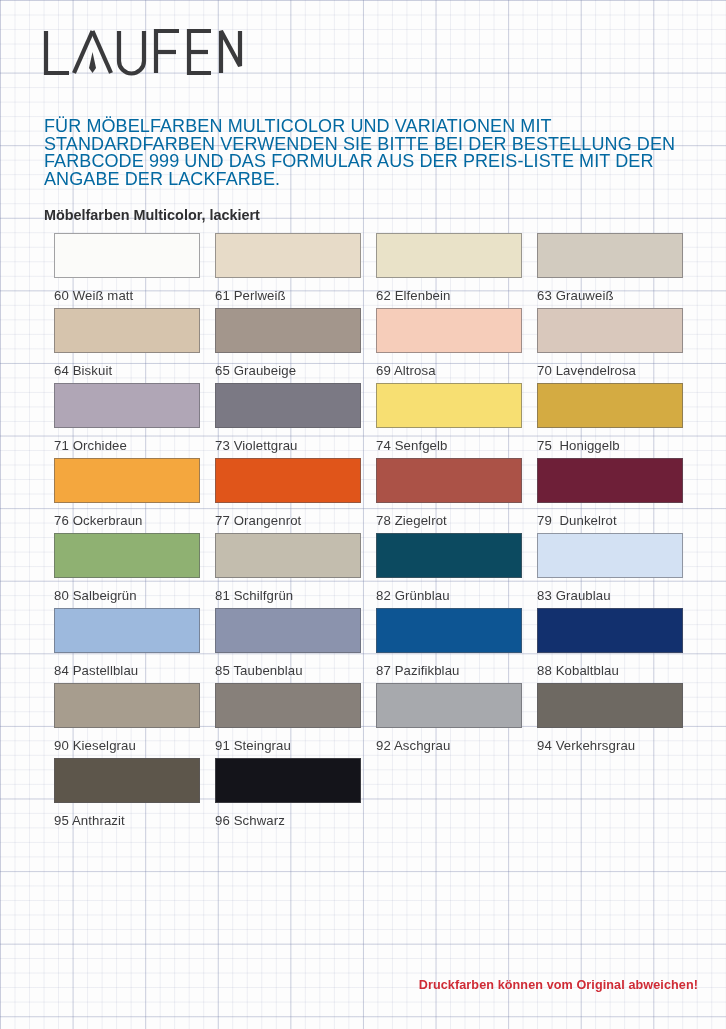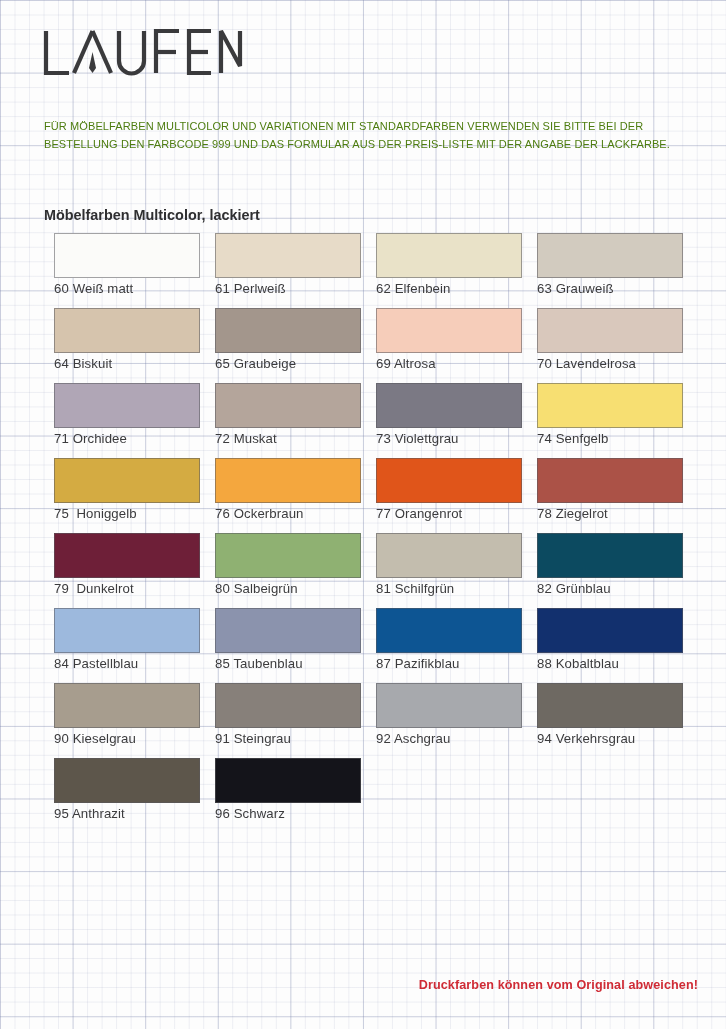--- a/index.html
+++ b/index.html
@@ -47,23 +47,23 @@
     top: 28px;
   }
   #logo-svg { display: block; }
 
   
   #intro {
     position: absolute;
     left: 44px;
     top: 118px;
     width: 660px;
-    font-size: 11px;
+    font-size: 18px;
     line-height: 17.6px;
-    color: #4d7c0f;
+    color: #0369a1;
     letter-spacing: 0.1px;
     white-space: pre-line;
   }
 
   
   #section-heading {
     position: absolute;
     left: 44px;
     top: 207px;
     font-size: 14.4px;
@@ -87,21 +87,21 @@
     height: 75px;
     position: relative;
   }
   .swatch-chip {
     width: 146px;
     height: 45px;
     box-sizing: border-box;
     border: 1px solid rgba(90,90,95,0.55);
   }
   .swatch-label {
-    margin-top: 3px;
+    margin-top: 10px;
     font-size: 13.2px;
     color: #3b3b3d;
     white-space: pre;
     letter-spacing: 0.1px;
   }
 
   
   #footer-note {
     position: absolute;
     right: 28px;
@@ -181,24 +181,20 @@
       </div>
       <div class="swatch-cell">
         <div class="swatch-chip" style="background-color: rgb(217, 200, 188);"></div>
         <div class="swatch-label">70 Lavendelrosa</div>
       </div>
       <div class="swatch-cell">
         <div class="swatch-chip" style="background-color: rgb(176, 166, 182);"></div>
         <div class="swatch-label">71 Orchidee</div>
       </div>
       <div class="swatch-cell">
-        <div class="swatch-chip" style="background-color: rgb(180, 165, 155);"></div>
-        <div class="swatch-label">72 Muskat</div>
-      </div>
-      <div class="swatch-cell">
         <div class="swatch-chip" style="background-color: rgb(123, 121, 132);"></div>
         <div class="swatch-label">73 Violettgrau</div>
       </div>
       <div class="swatch-cell">
         <div class="swatch-chip" style="background-color: rgb(247, 223, 114);"></div>
         <div class="swatch-label">74 Senfgelb</div>
       </div>
       <div class="swatch-cell">
         <div class="swatch-chip" style="background-color: rgb(212, 171, 66);"></div>
         <div class="swatch-label">75  Honiggelb</div>
@@ -225,20 +221,24 @@
       </div>
       <div class="swatch-cell">
         <div class="swatch-chip" style="background-color: rgb(195, 189, 174);"></div>
         <div class="swatch-label">81 Schilfgrün</div>
       </div>
       <div class="swatch-cell">
         <div class="swatch-chip" style="background-color: rgb(12, 74, 96);"></div>
         <div class="swatch-label">82 Grünblau</div>
       </div>
       <div class="swatch-cell">
+        <div class="swatch-chip" style="background-color: rgb(211, 225, 243);"></div>
+        <div class="swatch-label">83 Graublau</div>
+      </div>
+      <div class="swatch-cell">
         <div class="swatch-chip" style="background-color: rgb(157, 185, 221);"></div>
         <div class="swatch-label">84 Pastellblau</div>
       </div>
       <div class="swatch-cell">
         <div class="swatch-chip" style="background-color: rgb(139, 147, 173);"></div>
         <div class="swatch-label">85 Taubenblau</div>
       </div>
       <div class="swatch-cell">
         <div class="swatch-chip" style="background-color: rgb(13, 85, 147);"></div>
         <div class="swatch-label">87 Pazifikblau</div>

